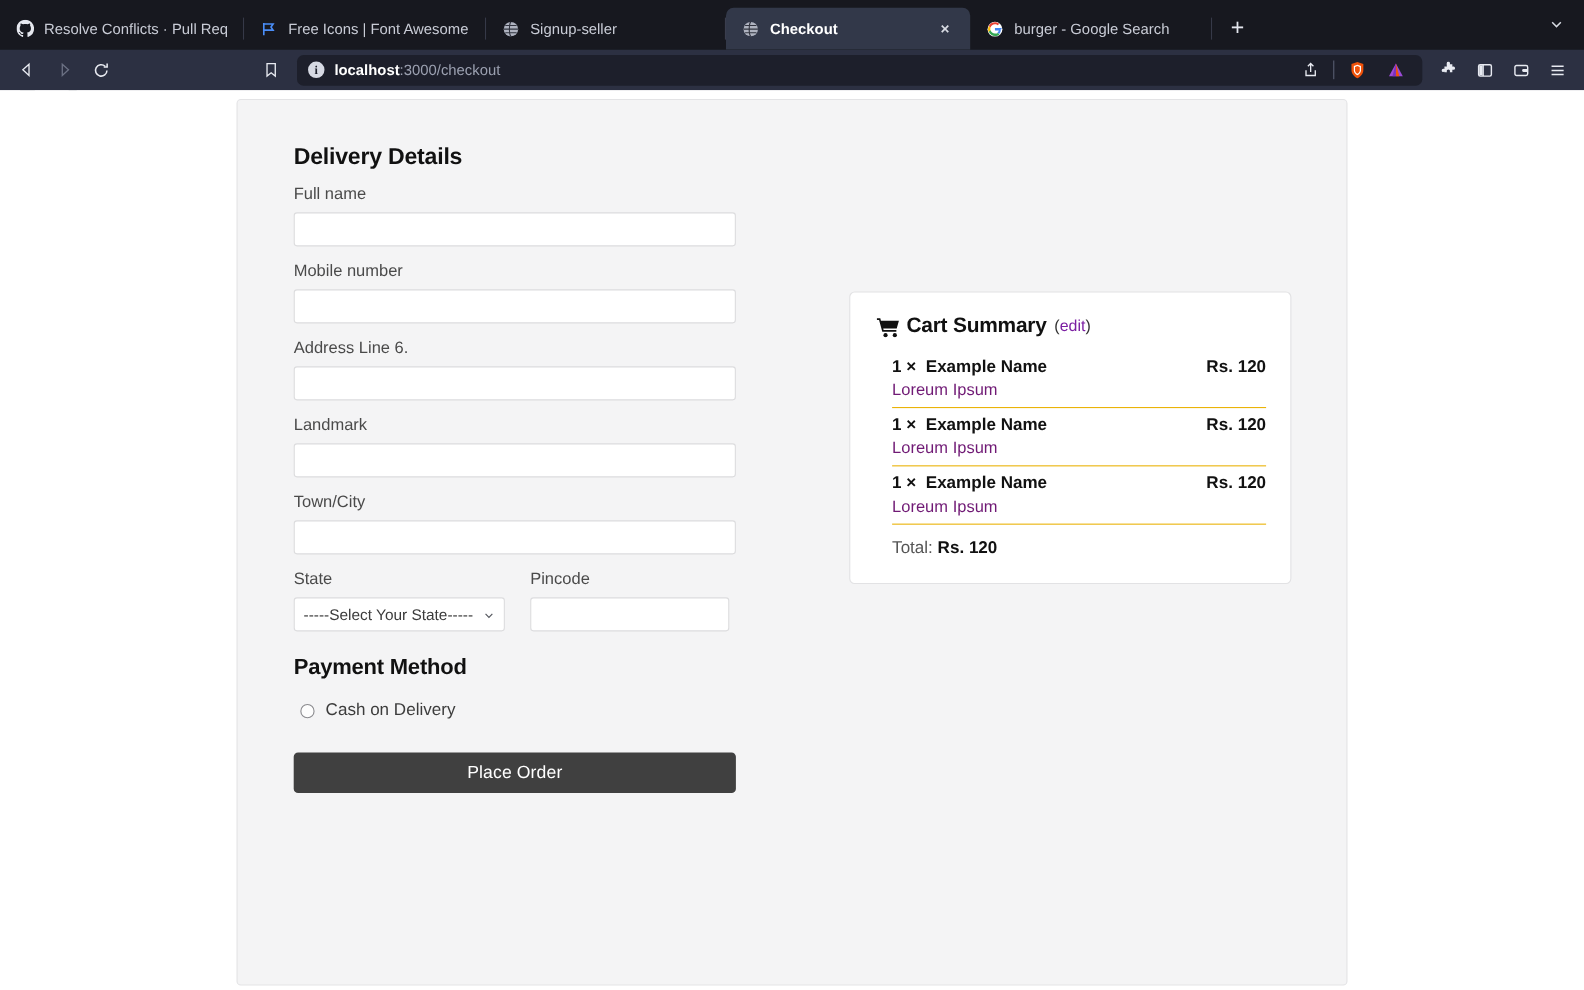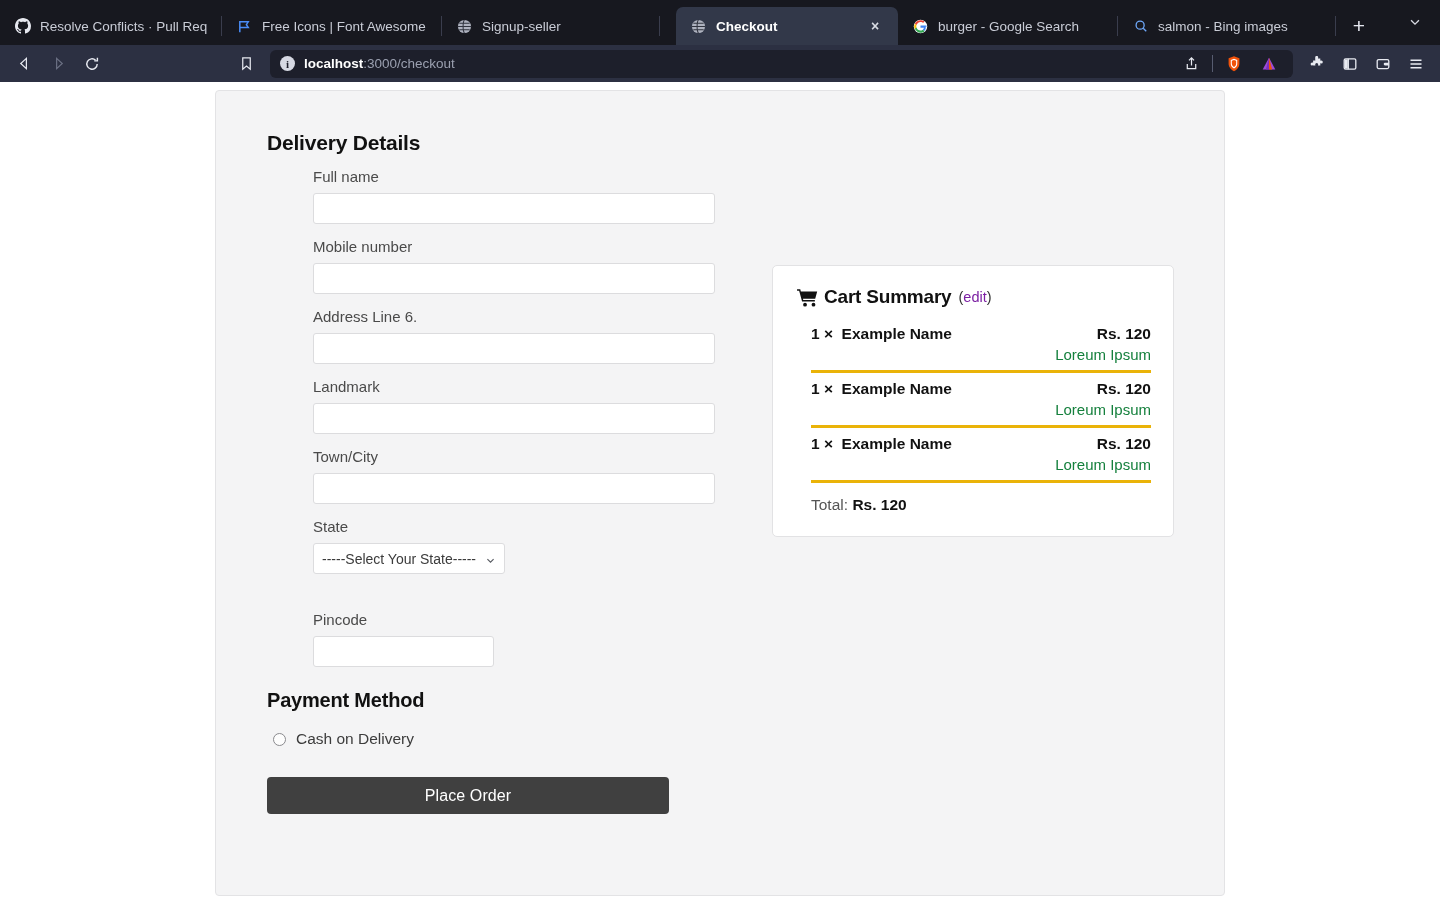--- a/index.html
+++ b/index.html
@@ -43,21 +43,20 @@
   .tab.t0 { width: 222px; }
   .tab.t1 { width: 220px; }
   .tab.t2 { width: 218px; }
   .tab.t3 { width: 222px; }
   .tab.t4 { width: 220px; }
   .tab.t5 { width: 218px; }
   .tab.active {
     background: #323849;
     color: #ffffff;
     font-weight: bold;
-    margin-left: 16px;
   }
   .tab:not(.active)::after {
     content: "";
     position: absolute;
     right: 0; top: 9px;
     width: 1px; height: 20px;
     background: #3a3d4d;
   }
   .tab.active::after { display: none; }
   .tab-favicon {
@@ -176,44 +175,43 @@
     left: 51px; top: 40px;
     width: 440px;
   }
   .section-title {
     font-size: 21px;
     font-weight: bold;
     color: #111111;
     letter-spacing: -0.2px;
     margin-bottom: 13px;
   }
-  .field { margin-bottom: 14px; margin-left: 46px; }
+  .field { margin-bottom: 14px; }
   .field-label {
     font-size: 15px;
     color: #4a4a4a;
     margin-bottom: 7px;
     line-height: 1.2;
   }
   .field-input {
     width: 402px;
     height: 31px;
     background: #ffffff;
     border: 1px solid #dcdcde;
     border-radius: 3px;
     font-size: 14px;
     color: #222;
     padding: 0 8px;
     font-family: "Liberation Sans", sans-serif;
     outline: none;
   }
   .row-two {
     display: flex;
-    gap: 37px;
+    gap: 23px;
     margin-bottom: 6px;
-    flex-direction: column;
   }
   .row-two .field { margin-bottom: 0; }
   .select-wrap { position: relative; width: 192px; }
   .field-select {
     width: 192px;
     height: 31px;
     background: #ffffff;
     border: 1px solid #dcdcde;
     border-radius: 3px;
     font-size: 14px;
@@ -294,44 +292,43 @@
     letter-spacing: -0.2px;
   }
   .cart-edit {
     font-size: 14.5px;
     color: #333333;
     margin-left: 1px;
   }
   .cart-edit a { color: #7b1fa2; text-decoration: none; }
   .cart-list { padding-left: 16px; }
   .cart-item {
-    border-bottom: 3px solid #eab308;
+    border-bottom: 1px solid #eab308;
     padding: 0 0 7px 0;
     margin-bottom: 7px;
-    text-align: right;
   }
   .cart-item:first-child { padding-top: 1px; }
   .cart-item-top {
     display: flex;
     justify-content: space-between;
     align-items: baseline;
   }
   .cart-item-name {
     font-size: 15.5px;
     font-weight: bold;
     color: #111111;
   }
   .cart-item-price {
     font-size: 15.5px;
     font-weight: bold;
     color: #111111;
   }
   .cart-item-desc {
     font-size: 15px;
-    color: #15803d;
+    color: #701a75;
     margin-top: 3px;
   }
   .cart-total {
     text-align: left;
     font-size: 15.5px;
     color: #555555;
     padding-top: 6px;
   }
   .cart-total b { color: #111111; font-weight: bold; }
 </style>
@@ -387,29 +384,20 @@
             <circle cx="8" cy="8" r="7.2" fill="#ffffff"></circle>
             <path d="M8 3.2c1.3 0 2.2.55 2.7 1.02l1.5-1.46C11.3 1.9 9.8 1.3 8 1.3 5.3 1.3 3 2.85 2 5.1l1.75 1.36C4.25 4.8 5.95 3.2 8 3.2z" fill="#ea4335"></path>
             <path d="M14.5 8.15c0-.5-.05-.9-.13-1.3H8v2.55h3.7c-.08.6-.5 1.5-1.4 2.1l1.7 1.32c1.03-.95 1.63-2.37 1.63-4.05-.07-.2-.13-.4-.13-.62z" fill="#4285f4"></path>
             <path d="M3.75 9.5A4.3 4.3 0 0 1 3.5 8c0-.52.1-1.02.25-1.5L2 5.1A6.8 6.8 0 0 0 1.3 8c0 1.1.27 2.1.7 2.95L3.75 9.5z" fill="#fbbc05"></path>
             <path d="M8 14.7c1.8 0 3.32-.6 4.42-1.62l-1.7-1.33c-.46.32-1.1.55-2.72.55-2.05 0-3.75-1.35-4.25-3.2L2 10.46C3 12.7 5.3 14.7 8 14.7z" fill="#34a853"></path>
           </svg>
       </span>
       <span class="tab-label">burger - Google Search</span>
     </div>
 
-    <div class="tab t5">
-      <span class="tab-favicon">
-        <svg viewBox="0 0 16 16" width="14" height="14" fill="none" stroke="#6ea8fa" stroke-width="1.5">
-            <circle cx="7" cy="7" r="4.6"></circle>
-            <path d="M10.5 10.5l3.5 3.5"></path>
-          </svg>
-      </span>
-      <span class="tab-label">salmon - Bing images</span>
-    </div>
 
     <div class="tab-new">+</div>
     <div class="tab-list-btn">
       <svg viewBox="0 0 16 16" width="14" height="14" fill="none" stroke="#d8dbe3" stroke-width="1.5">
           <path d="M3.5 6l4.5 4.5L12.5 6"></path>
         </svg>
     </div>
   </div>
 
   <div class="navbar">

